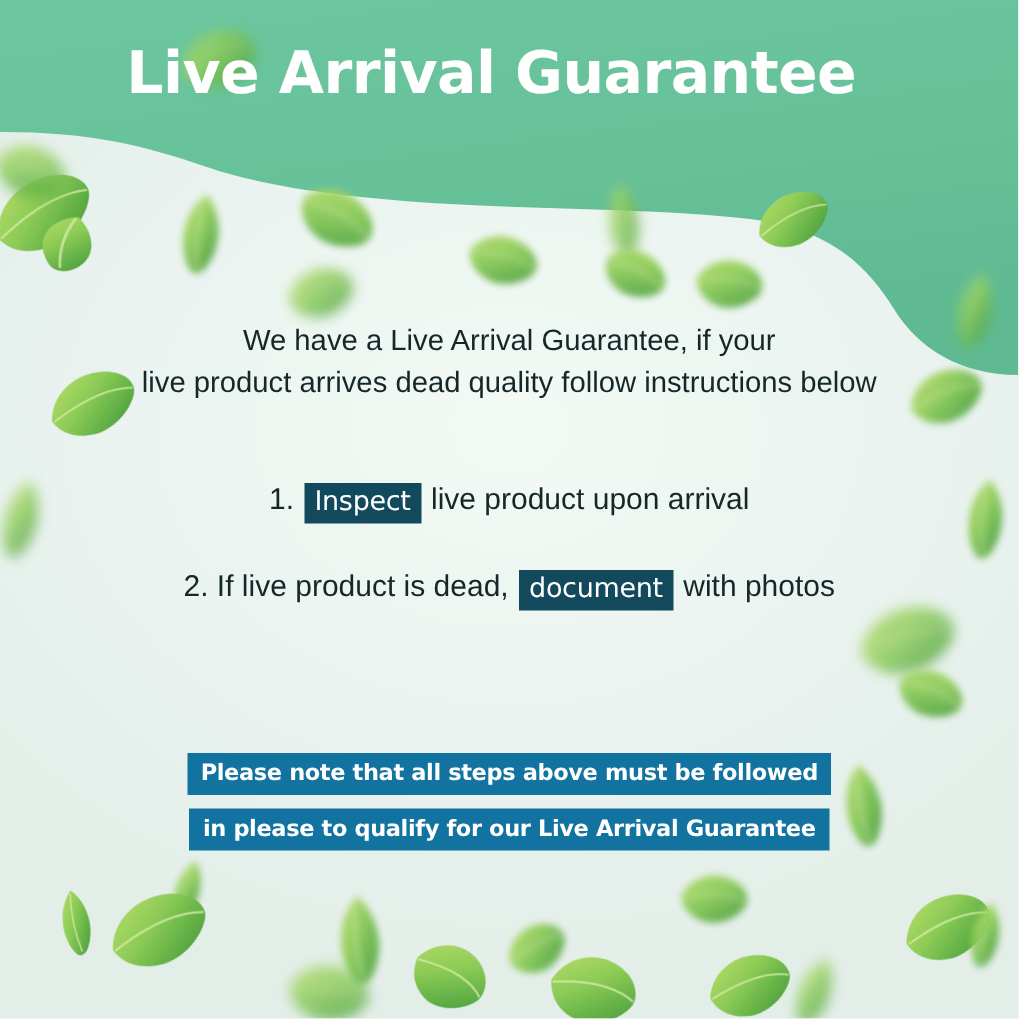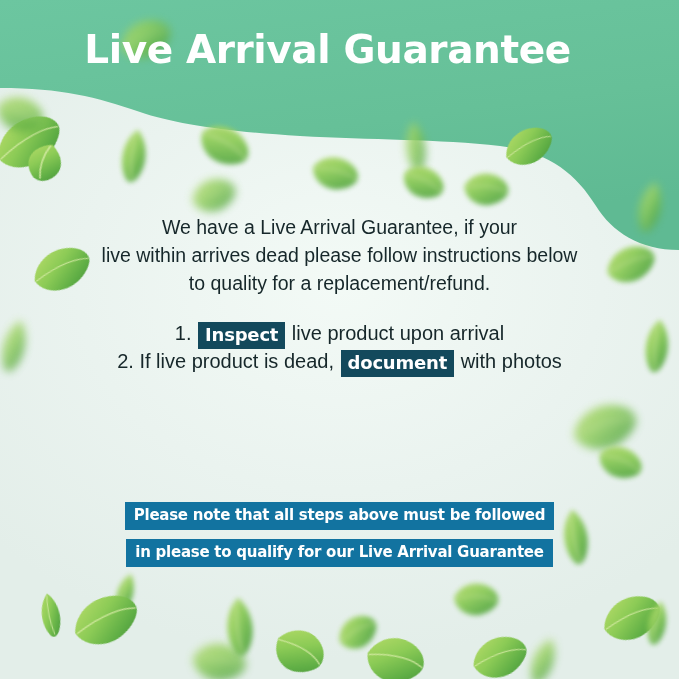--- a/index.html
+++ b/index.html
@@ -76,27 +76,27 @@
     width:643px;
   }
 
   .step {
     text-align:center;
     font-size:20px;
     line-height:26px;
     color:#16272a;
     white-space:nowrap;
   }
-  .step + .step { }
+  .step + .step { margin-top:30px; }
 
   .hl {
     display:inline-block;
     background:#13495c;
     color:#ffffff;
-    font-weight:bold;
+    font-weight:normal;
     padding:1px 7px 3px 7px;
     margin:0 1px;
     line-height:23px;
     letter-spacing:-0.2px;
     font-family:"DejaVu Sans", sans-serif;
     font-size:18px;
     vertical-align:baseline;
     position:relative;
     top:1px;
   }
@@ -622,22 +622,21 @@
           <path d="M4,26 C14,6 44,-2 70,4 C92,9 98,20 96,26 C94,34 70,50 42,48 C22,46 8,38 4,26 Z" fill="url(#lf32)"></path>
           <path d="M6,27 C30,22 66,16 95,25" fill="none" stroke="#d9ecaa" stroke-width="1.6" stroke-opacity="0.75"></path>
         </svg>
       </div>
     </div>
 
   <div class="content">
 
     <div class="intro">
       <span class="ln">We have a Live Arrival Guarantee, if your</span>
-      <span class="ln">live within arrives dead please follow instructions below</span>
-      <span class="ln">to quality for a replacement/refund.</span>
+      <span class="ln">live product arrives dead quality follow instructions below</span>
     </div>
 
     <div class="steps">
 
       <div class="step">
         <span>1.</span>
         <span></span>
         <span class="hl">Inspect</span>
         <span>live product upon arrival</span>
       </div>

